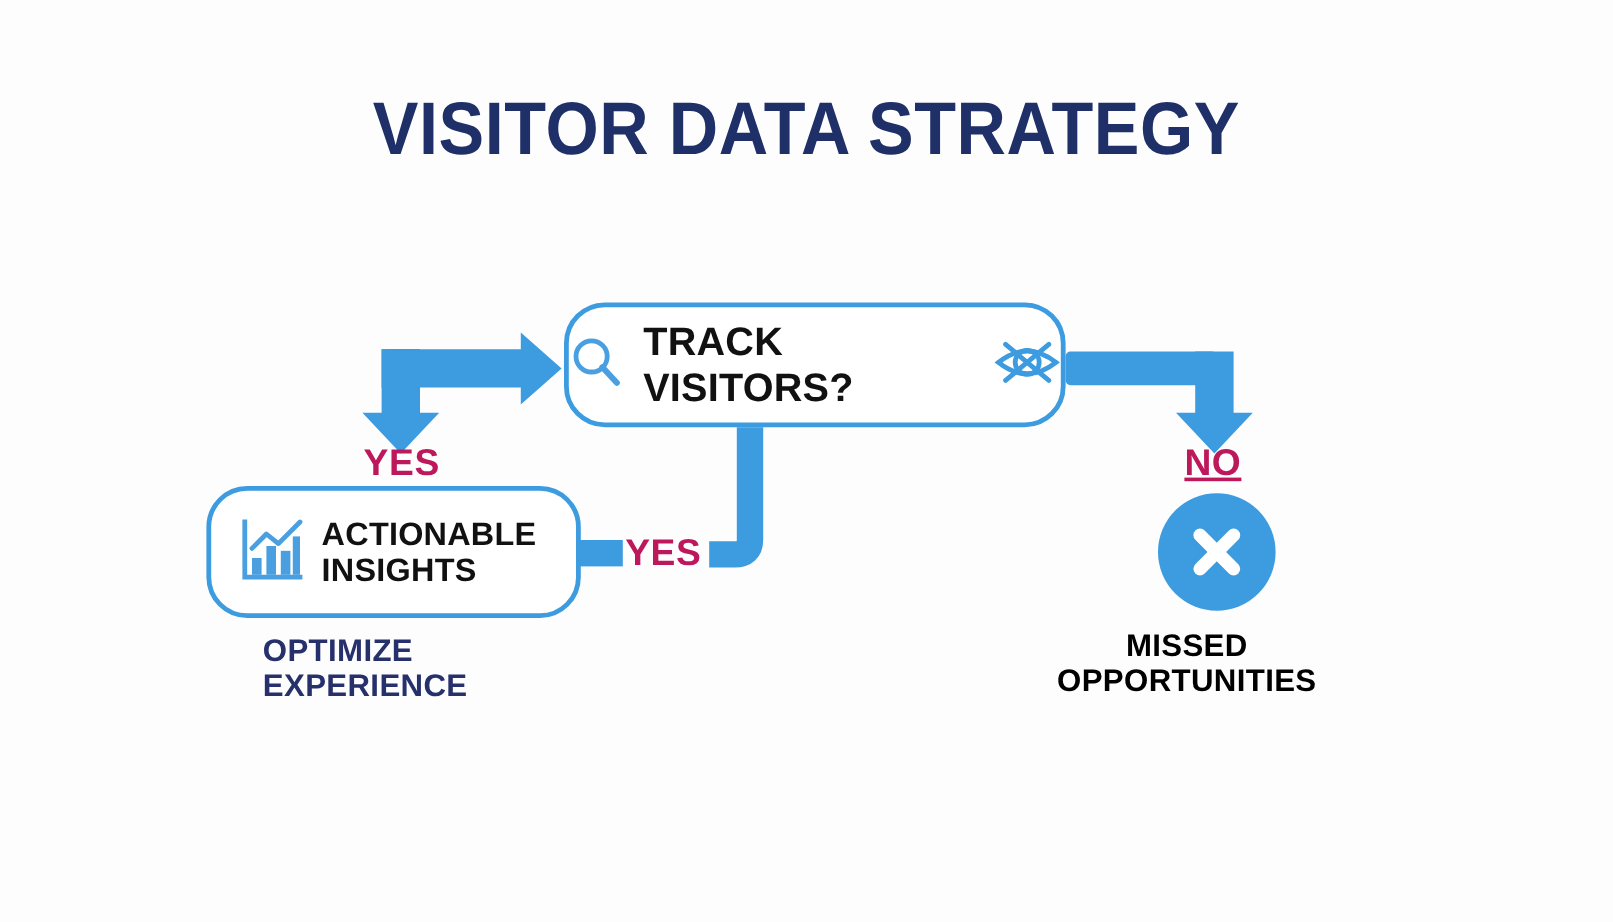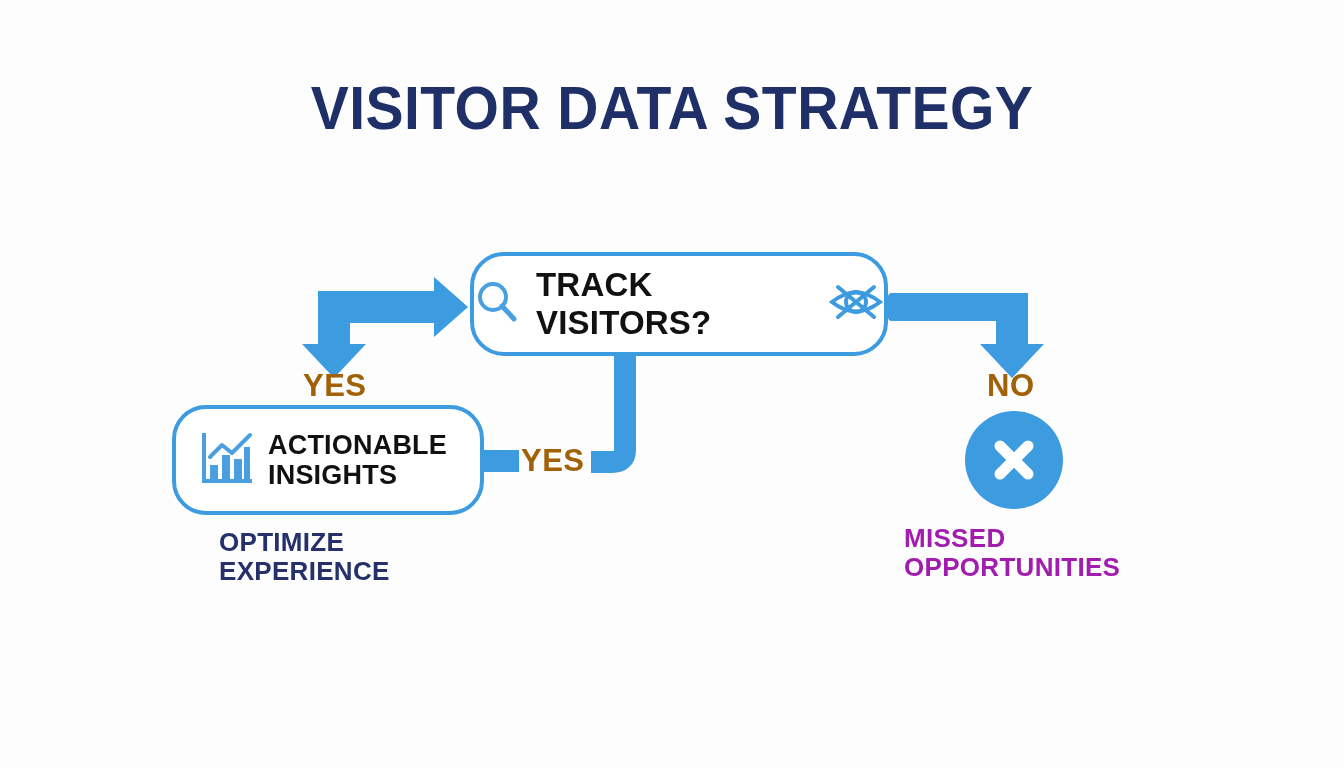--- a/index.html
+++ b/index.html
@@ -92,27 +92,27 @@
     color: #111111;
     line-height: 1.12;
     letter-spacing: 0.2px;
   }
 
   
   .branch-label {
     position: absolute;
     font-size: 31px;
     font-weight: 700;
-    color: #a16207;
+    color: #be185d;
     letter-spacing: 0.5px;
     white-space: nowrap;
   }
   #label-yes-left  { left: 303px; top: 368px; }
   #label-yes-mid   { left: 521px; top: 443px; }
-  #label-no-right  { left: 987px; top: 368px; }
+  #label-no-right  { left: 987px; top: 368px; text-decoration: underline; }
 
   
   #missed-badge {
     position: absolute;
     left: 965px;
     top: 411px;
     width: 98px;
     height: 98px;
     border-radius: 50%;
     background: #3d9be0;
@@ -131,25 +131,25 @@
     white-space: pre-line;
   }
   #caption-optimize {
     left: 192px;
     top: 528px;
     color: #26306b;
     text-align: left;
     margin-left: 27px;
   }
   #caption-missed {
-    left: 904px;
+    left: 839px;
     top: 524px;
     width: 300px;
-    color: #a21caf;
-    text-align: left;
+    color: #000000;
+    text-align: center;
   }
 </style>
 </head>
 <body>
 
 <div id="canvas">
 
   <div id="title">VISITOR DATA STRATEGY</div>
 
   <svg id="connectors" viewBox="0 0 1344 768" xmlns="http://www.w3.org/2000/svg">

